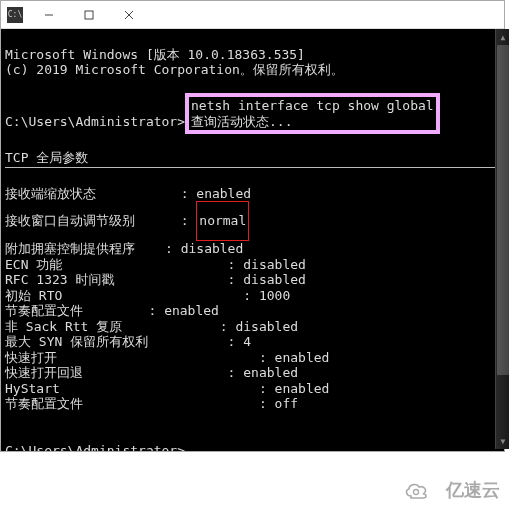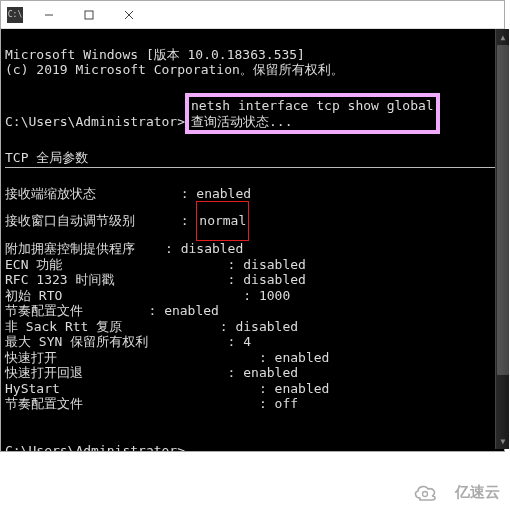--- a/index.html
+++ b/index.html
@@ -100,21 +100,21 @@
     width: 12px;
     left: 1px;
     height: 330px;
     background: linear-gradient(to right,#555,#444);
     border-radius: 1px;
   }
   .watermark {
     position: absolute;
     right: 10px;
     bottom: 8px;
-    font-size: 15px;
+    font-size: 18px;
     color: #aaa;
     font-weight: bold;
     display: flex;
     align-items: center;
     gap: 15px;
   }
   .wm-icon {
     width: 28px; height: 20px;
   }
   .block { display: inline-block; }

